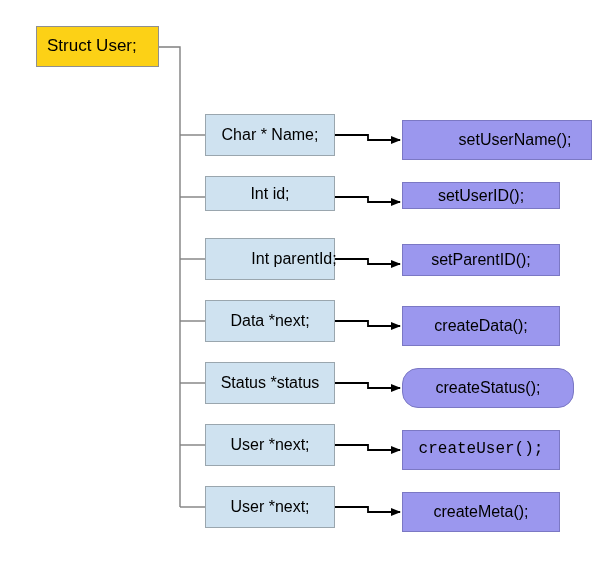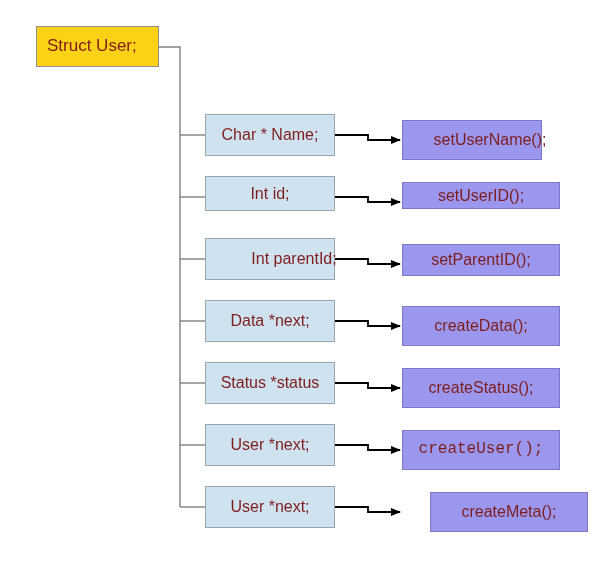--- a/index.html
+++ b/index.html
@@ -25,21 +25,21 @@
     height: 566px;
     pointer-events: none;
   }
   .node {
     position: absolute;
     box-sizing: border-box;
     display: flex;
     align-items: center;
     justify-content: center;
     text-align: center;
-    color: #7f1d1d;
+    color: #000000;
     white-space: nowrap;
     line-height: 1.1;
   }
   .node-root {
     background: #fcd116;
     border: 1px solid #8f8f8f;
     font-size: 17px;
     justify-content: flex-start;
     padding-left: 10px;
   }
@@ -85,21 +85,21 @@
         <path d="M 335 507 L 368 507 L 368 512 L 400 512" marker-end="url(#arrowhead)"></path>
       </g>
   </svg>
 
   <div class="node node-root" id="root-box" style="left: 36px; top: 26px; width: 123px; height: 41px;">Struct User;</div>
 
   <div id="nodes">
       <div class="node node-field" style="left: 205px; top: 114px; width: 130px; height: 42px;">
         <span>Char * Name;</span>
       </div>
-      <div class="node node-method" style="left: 402px; top: 120px; width: 140px; height: 40px; padding-left: 36px;">
+      <div class="node node-method" style="left: 402px; top: 120px; width: 190px; height: 40px; padding-left: 36px;">
         <span>setUserName();</span>
       </div>
       <div class="node node-field" style="left: 205px; top: 176px; width: 130px; height: 35px;">
         <span>Int id;</span>
       </div>
       <div class="node node-method" style="left: 402px; top: 182px; width: 158px; height: 27px;">
         <span>setUserID();</span>
       </div>
       <div class="node node-field" style="left: 205px; top: 238px; width: 130px; height: 42px; padding-left: 48px;">
         <span>Int parentId;</span>
@@ -109,30 +109,30 @@
       </div>
       <div class="node node-field" style="left: 205px; top: 300px; width: 130px; height: 42px;">
         <span>Data *next;</span>
       </div>
       <div class="node node-method" style="left: 402px; top: 306px; width: 158px; height: 40px;">
         <span>createData();</span>
       </div>
       <div class="node node-field" style="left: 205px; top: 362px; width: 130px; height: 42px;">
         <span>Status *status</span>
       </div>
-      <div class="node node-method" style="left: 402px; top: 368px; width: 158px; height: 40px;">
+      <div class="node node-method" style="left: 402px; top: 368px; width: 172px; height: 40px; border-radius: 16px;">
         <span>createStatus();</span>
       </div>
       <div class="node node-field" style="left: 205px; top: 424px; width: 130px; height: 42px;">
         <span>User *next;</span>
       </div>
       <div class="node node-method" style="left: 402px; top: 430px; width: 158px; height: 40px; font-family: Liberation Mono, monospace;">
         <span>createUser();</span>
       </div>
       <div class="node node-field" style="left: 205px; top: 486px; width: 130px; height: 42px;">
         <span>User *next;</span>
       </div>
-      <div class="node node-method" style="left: 402px; top: 492px; width: 158px; height: 40px; margin-left: 28px;">
+      <div class="node node-method" style="left: 402px; top: 492px; width: 158px; height: 40px;">
         <span>createMeta();</span>
       </div>
     </div>
 
 </div>
 
 </body></html>

